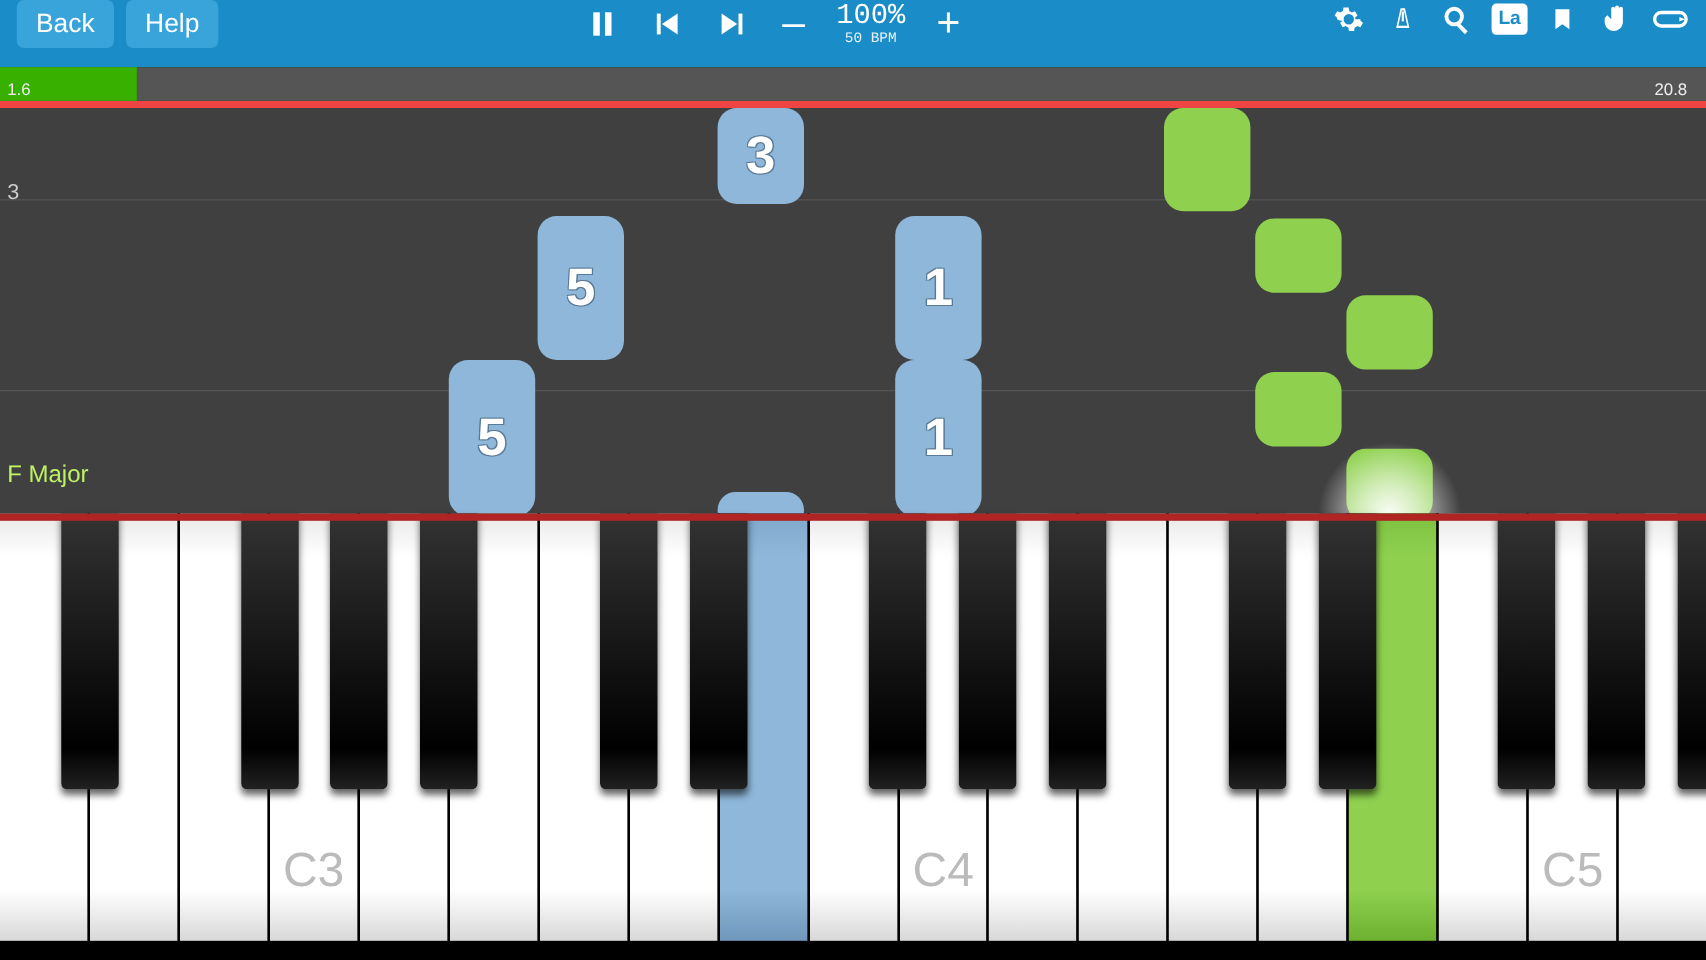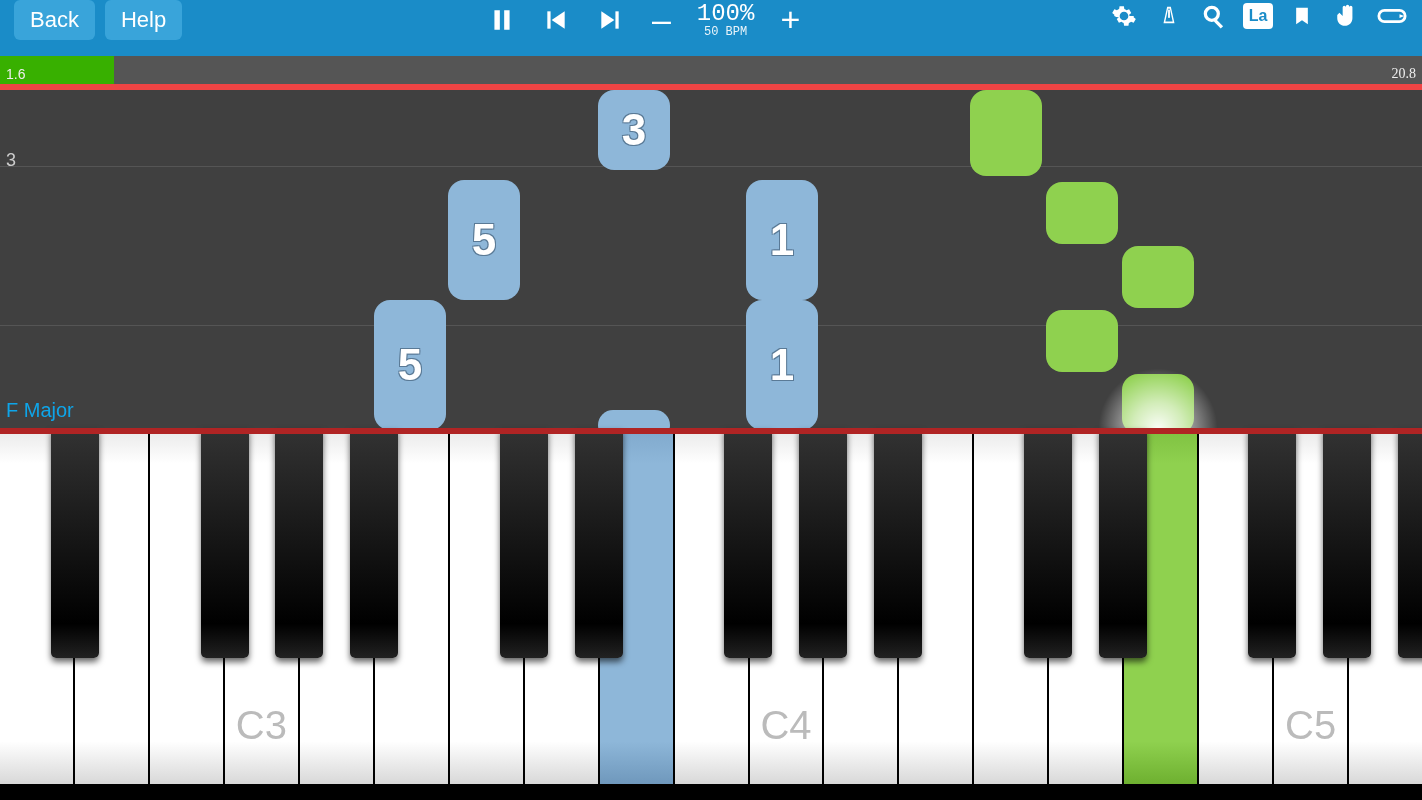--- a/index.html
+++ b/index.html
@@ -56,37 +56,37 @@
     background: #555;
   }
   .progress-fill {
     position: absolute; top: 0; left: 0; height: 28px;
     background: #38B000;
   }
   .time-left, .time-right {
     position: absolute; bottom: 2px; font-size: 14px; color: #eee;
   }
   .time-left { left: 6px; }
-  .time-right { right: 6px; font-family: Liberation Serif, serif; }
+  .time-right { right: 16px; }
 
   
   .fall-area {
     height: 338px;
     background: #404040;
     position: relative;
     overflow: hidden;
   }
   .hbar { position: absolute; left:0; right:0; height:1px; background:#555; }
   .hbar1 { top: 76px; }
   .hbar2 { top: 235px; }
   .measure-label {
     position: absolute; left: 6px; top: 60px; color: #ccc; font-size: 18px;
   }
   .chord-label {
-    position: absolute; left: 6px; bottom: 6px; color: #0ea5e9; font-size: 20px;
+    position: absolute; left: 6px; bottom: 20px; color: #bef264; font-size: 20px;
   }
   .note-blue {
     position: absolute;
     background: #8EB7D9;
     border-radius: 16px;
     display: flex; align-items: center; justify-content: center;
     font-size: 44px; font-weight: bold; color: #fff;
     text-shadow: -1px -1px 0 #5a7a96, 1px 1px 0 #5a7a96, -1px 1px 0 #5a7a96, 1px -1px 0 #5a7a96;
   }
   .note-green {

